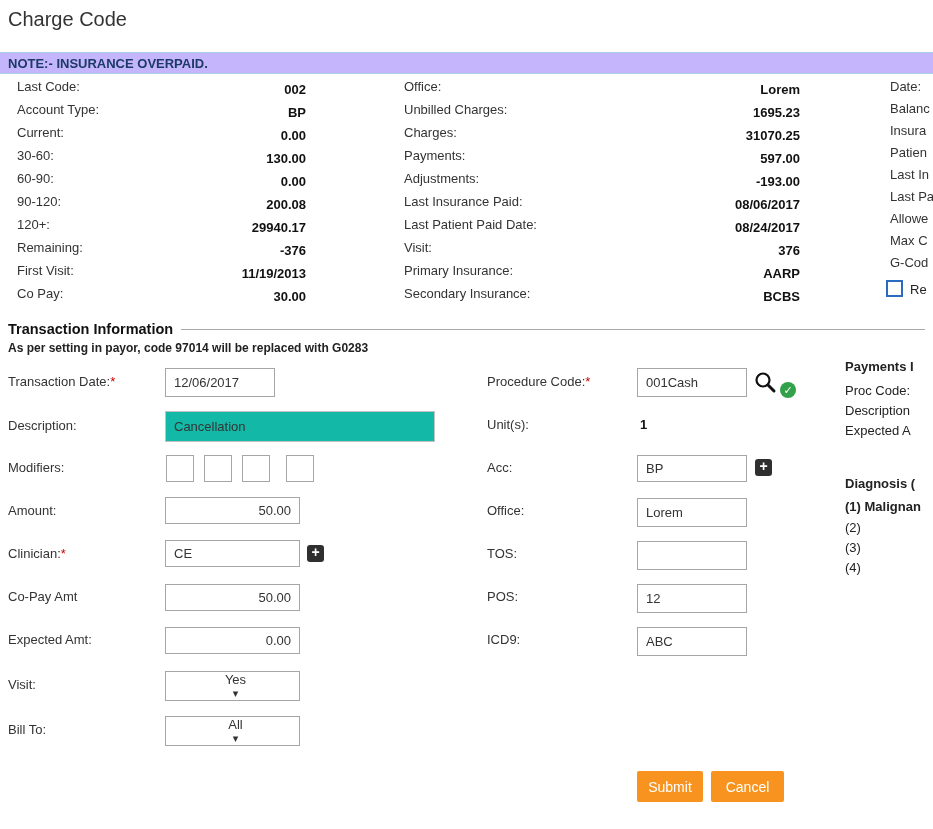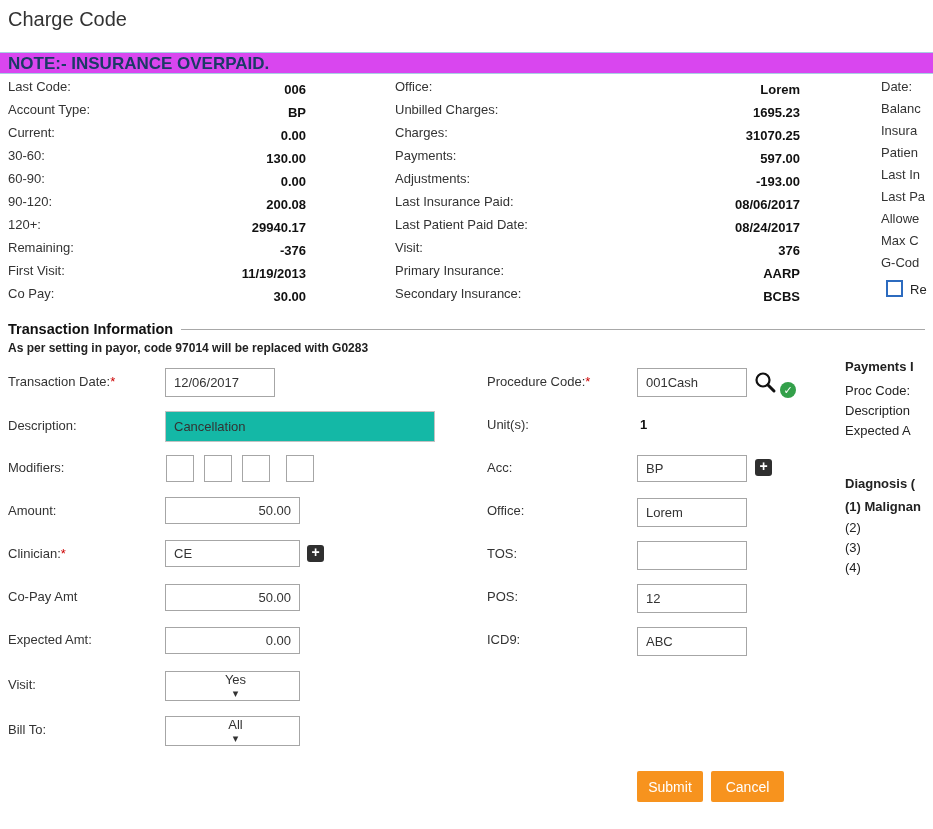--- a/index.html
+++ b/index.html
@@ -2,28 +2,28 @@
 <html><head>
 <meta charset="utf-8">
 <style>
   html,body { margin:0; padding:0; background:#fff; }
   body { font-family:"Liberation Sans","DejaVu Sans",sans-serif; }
   #screen { position:relative; width:933px; height:829px; overflow:hidden; background:#fff; }
   .abs { position:absolute; }
 
   .page-title { font-size:20px; color:#333; }
 
-  .notice { background:#d946ef; border-top:1px solid #a8cfe2; border-bottom:1px solid #a8cfe2;
-            color:#1b3a66; font-weight:bold; font-size:17px; line-height:21px; padding-left:8px;
+  .notice { background:#c4b5fd; border-top:1px solid #a8cfe2; border-bottom:1px solid #a8cfe2;
+            color:#1b3a66; font-weight:bold; font-size:13px; line-height:21px; padding-left:8px;
             box-sizing:border-box; }
 
   .sum-col { position:absolute; }
   .sum-row { height:23px; display:flex; justify-content:space-between; align-items:flex-start; }
   .sum-row.short { height:22px; }
-  .sum-label { font-size:13px; color:#333; white-space:nowrap; }
+  .sum-label { font-size:13px; color:#333; white-space:nowrap;margin-left:9px; }
   .sum-value { font-size:13px; font-weight:bold; color:#111; position:relative; top:3px; white-space:nowrap; }
 
   .section-head { display:flex; align-items:center; }
   .section-title { font-weight:bold; font-size:14.5px; color:#111; white-space:nowrap; }
   .hr-line { flex:1; border-top:1px solid #a8a8a8; margin-left:8px; height:0; }
 
   .form-note { font-size:12px; font-weight:bold; color:#222; white-space:nowrap; }
 
   .f-label { position:absolute; font-size:13px; color:#333; white-space:nowrap; }
   .req { color:#cc0000; }
@@ -65,21 +65,21 @@
 
   <div class="abs page-title" style="left:8px; top:8px;">Charge Code</div>
 
   <div class="abs notice" style="left:0; top:52px; width:933px; height:22px;">
     <span>NOTE:- INSURANCE OVERPAID.</span>
   </div>
 
   <div class="sum-col" style="left:8px; top:79px; width:298px;">
     <div class="sum-row">
         <span class="sum-label">Last Code:</span>
-        <span class="sum-value">006</span>
+        <span class="sum-value">002</span>
       </div>
     <div class="sum-row">
         <span class="sum-label">Account Type:</span>
         <span class="sum-value">BP</span>
       </div>
     <div class="sum-row">
         <span class="sum-label">Current:</span>
         <span class="sum-value">0.00</span>
       </div>
     <div class="sum-row">

